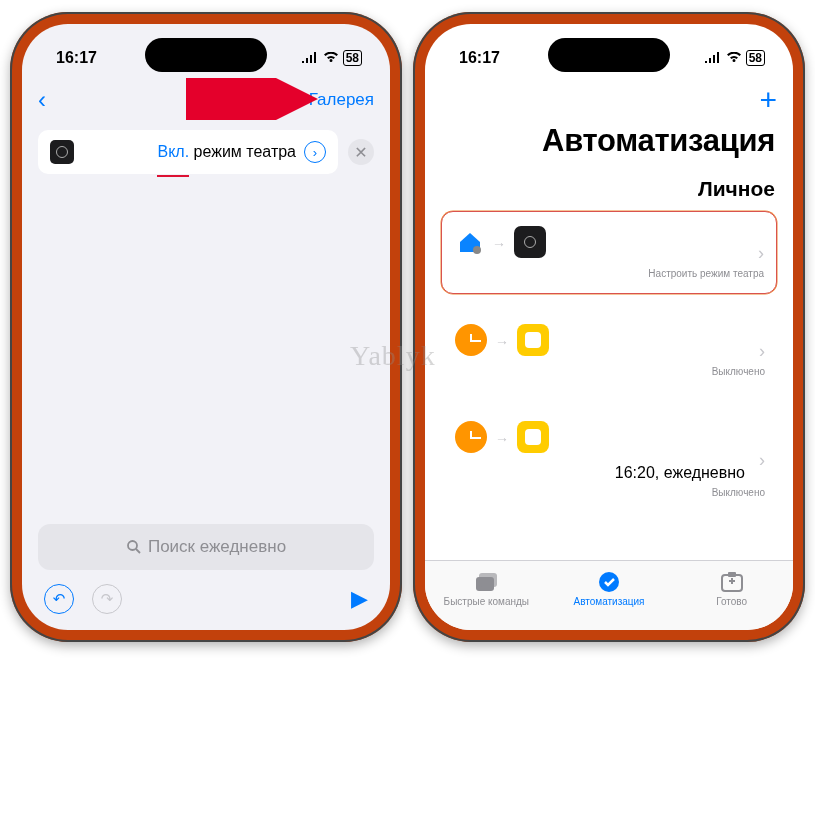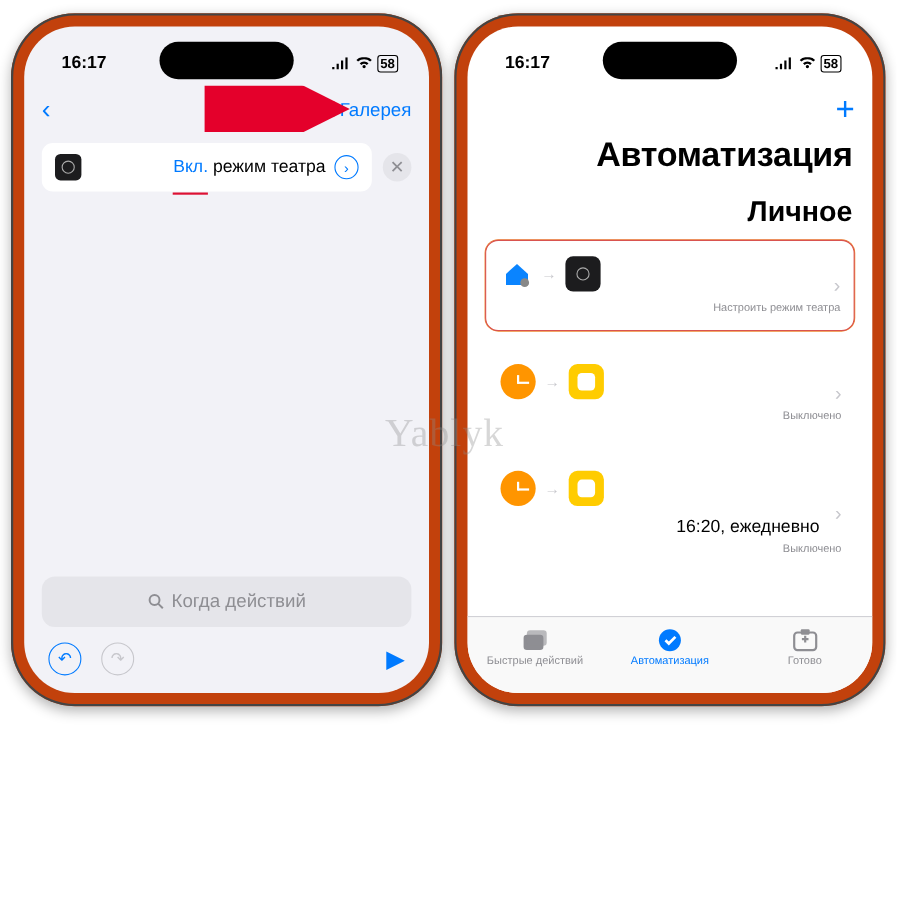--- a/index.html
+++ b/index.html
@@ -134,21 +134,21 @@
     width: 30px; height: 30px;
     border: 1.8px solid #007aff;
     border-radius: 50%;
     display: flex; align-items: center; justify-content: center;
     color: #007aff;
     font-size: 15px;
   }
   .tb-icon.disabled { border-color: #c7c7cc; color: #c7c7cc; }
   .play-icon { color: #007aff; font-size: 22px; }
   .section-header {
-    font-size: 26px;
+    font-size: 21px;
     font-weight: 700;
     color: #000;
     padding: 10px 18px 6px 18px;
   }
   .auto-card {
     background: #fff;
     border-radius: 12px;
     margin: 4px 16px 12px 16px;
     padding: 14px 12px 14px 14px;
     position: relative;
@@ -226,23 +226,23 @@
   .tab.active { color: #007aff; }
   .tab-icon { font-size: 22px; height: 24px; display:flex; align-items:center; }
   .red-arrow {
     position: absolute;
     top: 78px;
     left: 186px;
     z-index: 20;
   }
   .watermark {
     position: absolute;
-    top: 372px;
+    top: 340px;
     left: 350px;
-    font-size: 36px;
+    font-size: 28px;
     color: rgba(140,140,140,0.35);
     font-weight: 400;
     z-index: 30;
     font-family: serif;
     letter-spacing: 1px;
   }
 </style>
 </head>
 <body>
 
@@ -275,21 +275,21 @@
         <span class="disclosure">›</span>
       </div>
       <div class="clear-btn">✕</div>
     </div>
     <div class="flex-spacer"></div>
     <div class="search-box">
       <svg width="16" height="16" viewBox="0 0 16 16">
           <circle cx="6.5" cy="6.5" r="4.5" stroke="#8e8e93" stroke-width="1.8" fill="none"></circle>
           <line x1="10" y1="10" x2="14" y2="14" stroke="#8e8e93" stroke-width="1.8"></line>
         </svg>
-      <span>Когда действий</span>
+      <span>Поиск ежедневно</span>
     </div>
     <div class="bottom-toolbar">
       <div class="tb-left">
         <div class="tb-icon">↶</div>
         <div class="tb-icon disabled">↷</div>
       </div>
       <div class="play-icon">▶</div>
     </div>
   </div>
 </div>
@@ -362,21 +362,21 @@
 
     <div class="flex-spacer"></div>
     <div class="tab-bar">
       <div class="tab">
         <span class="tab-icon">
           <svg width="24" height="22" viewBox="0 0 24 22">
               <rect x="2" y="6" width="18" height="14" rx="3" fill="#8e8e93"></rect>
               <rect x="5" y="2" width="18" height="14" rx="3" fill="#8e8e93" opacity="0.6"></rect>
             </svg>
         </span>
-        <span>Быстрые действий</span>
+        <span>Быстрые команды</span>
       </div>
       <div class="tab active">
         <span class="tab-icon">
           <svg width="22" height="22" viewBox="0 0 22 22">
               <circle cx="11" cy="11" r="10" fill="#007aff"></circle>
               <path d="M7 11 L10 14 L16 8" stroke="#fff" stroke-width="2.5" fill="none"></path>
             </svg>
         </span>
         <span>Автоматизация</span>
       </div>

